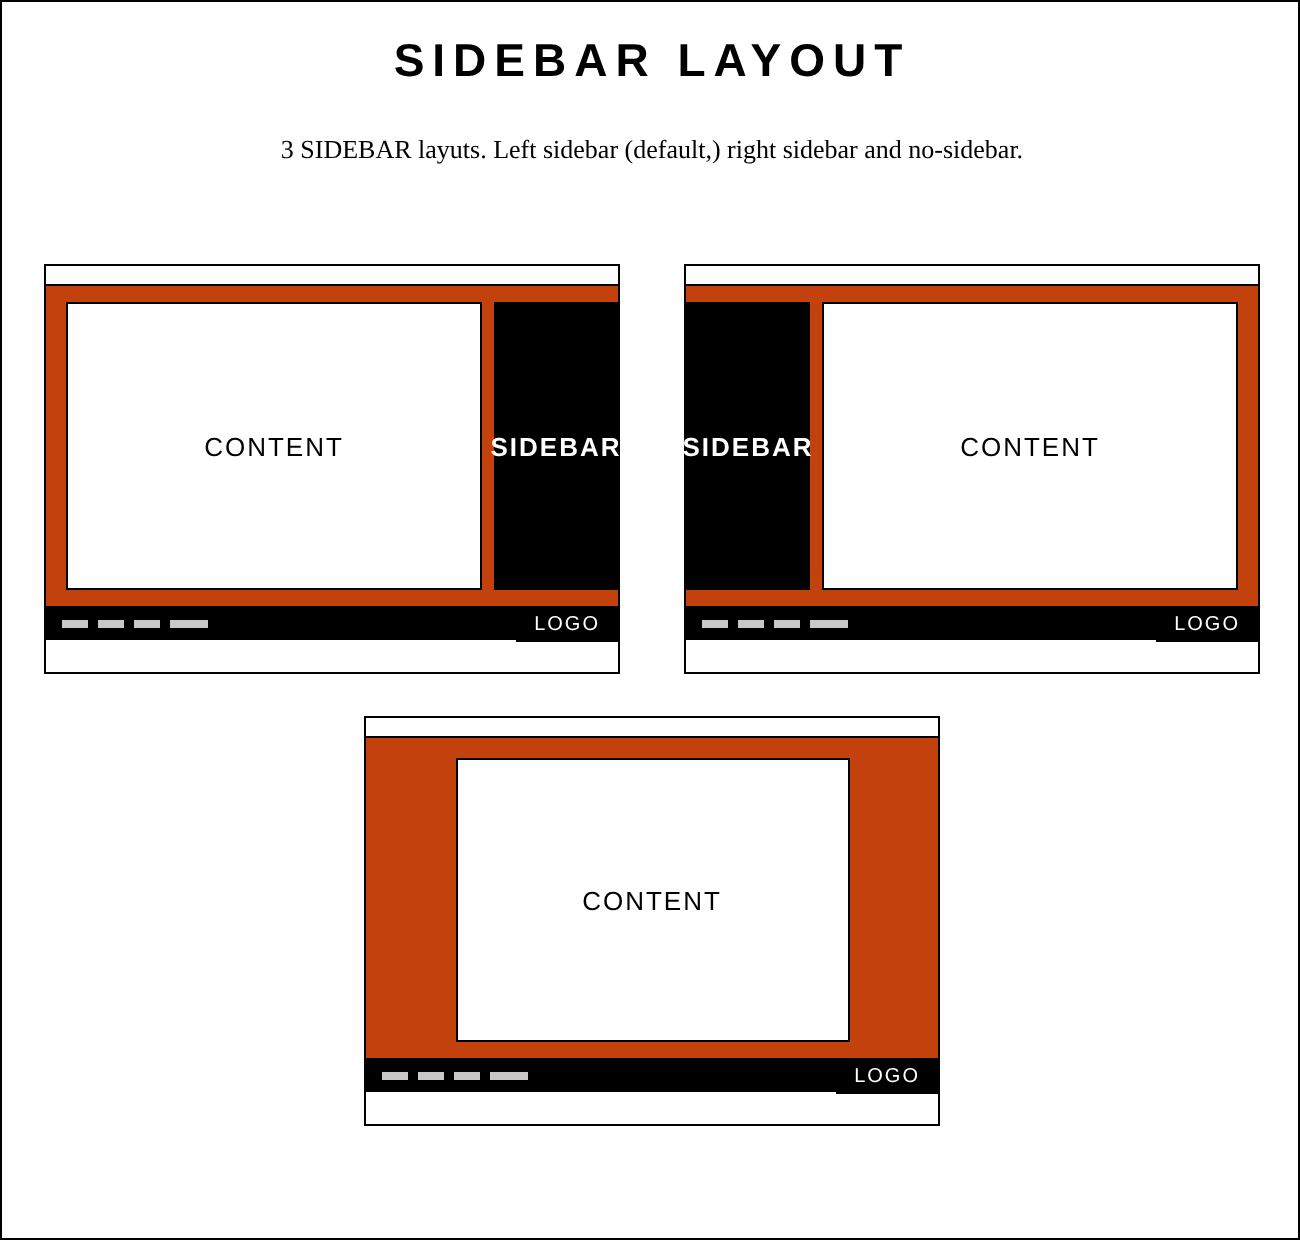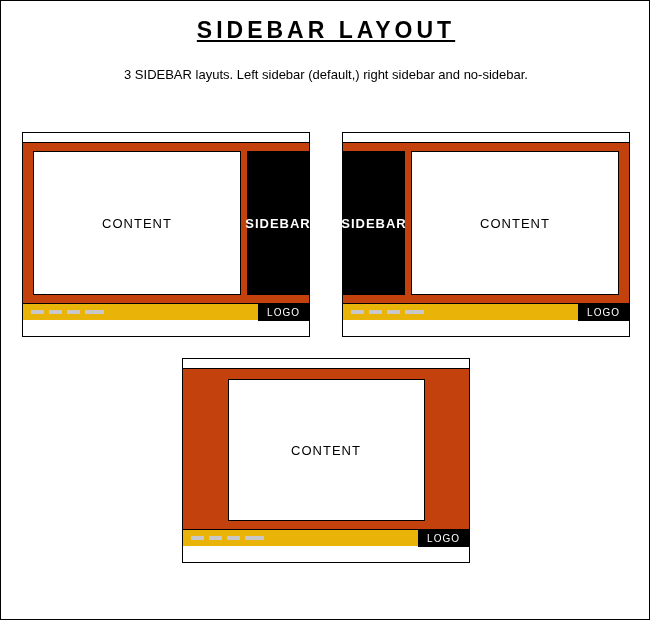--- a/index.html
+++ b/index.html
@@ -25,31 +25,30 @@
     position: absolute;
     top: 16px;
     left: 0;
     width: 650px;
     text-align: center;
     font-size: 23px;
     font-weight: bold;
     letter-spacing: 4px;
     color: #000000;
     font-family: "Liberation Sans", sans-serif;
-    text-decoration: underline;
   }
   .subtitle {
     position: absolute;
     top: 66px;
     left: 0;
     width: 650px;
     text-align: center;
     font-size: 13px;
     color: #000000;
-    font-family: Liberation Sans, sans-serif;
+    font-family: Liberation Serif, serif;
   }
 
   
   .mock {
     position: absolute;
     box-sizing: border-box;
     border: 1px solid #000000;
     background: #ffffff;
   }
   .mock-topbar {
@@ -88,21 +87,21 @@
     font-weight: bold;
   }
   .mock-footer {
     position: relative;
     box-sizing: border-box;
     border-top: 1px solid #000000;
     height: 17px;
     display: flex;
     align-items: center;
     justify-content: space-between;
-    background: #eab308;
+    background: #000000;
   }
   .footer-lines {
     display: flex;
     align-items: center;
     gap: 5px;
     padding-left: 8px;
   }
   .fl {
     height: 4px;
     background: #c8c8c8;

